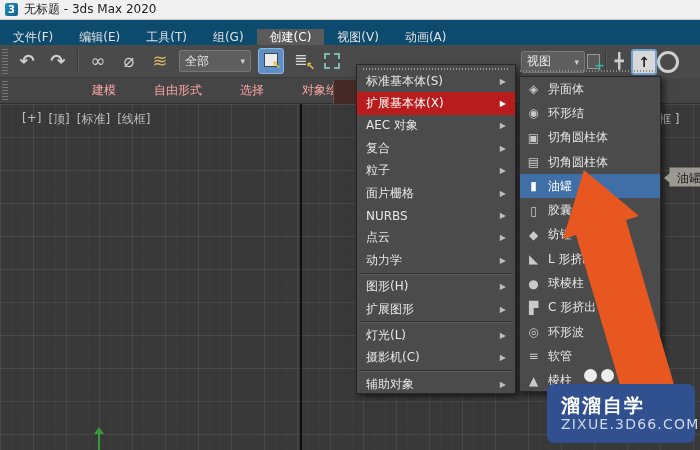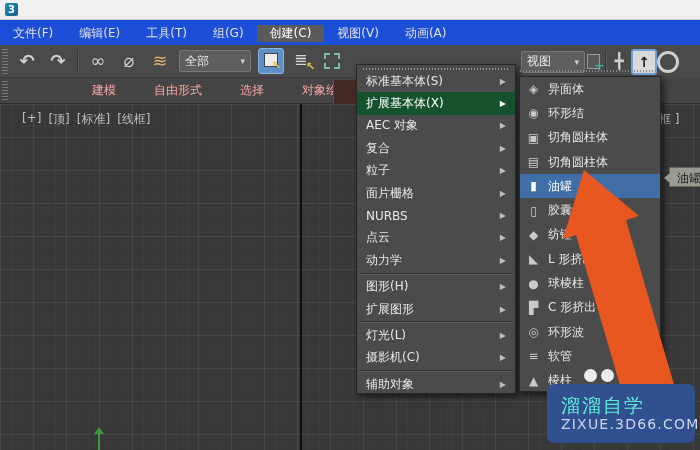--- a/index.html
+++ b/index.html
@@ -8,22 +8,22 @@
     background:#383838;font-family:"DejaVu Sans","Liberation Sans",sans-serif;
     -webkit-font-smoothing:antialiased;
   }
   
   .titlebar{position:absolute;left:0;top:0;width:700px;height:20px;background:#f0f0f0;
     display:flex;align-items:center;gap:6px;padding-left:5px;box-sizing:border-box;border-bottom:1px solid #c8c8c8}
   .applogo{width:13px;height:13px;background:linear-gradient(135deg,#1c8fb8,#155f8f);color:#fff;
     font-size:10px;font-weight:bold;display:flex;align-items:center;justify-content:center;border-radius:2px}
   .apptitle{font-size:12px;color:#222}
   
-  .menubar{position:absolute;left:0;top:20px;width:700px;height:26px;background:#1d4ed8;
-    display:flex;align-items:center}
+  .menubar{position:absolute;left:0;top:20px;width:700px;height:26px;background:#0c4a6e;
+    display:flex;align-items:flex-end}
   .menubar .mitem{font-size:12px;color:#e2e2e2;display:flex;align-items:center;padding:0 13px;white-space:nowrap}
   .menubar .mitem.active{background:#5a5a5a;color:#fff}
   
   .toolbar{position:absolute;left:0;top:45px;width:700px;height:33px;background:#4a4a4a;
     display:flex;align-items:center;gap:7px;padding-left:2px;box-sizing:border-box;border-bottom:1px solid #3c3c3c}
   .grip{width:6px;height:25px;background:repeating-linear-gradient(to bottom,#777 0 1px,transparent 1px 3px)}
   .tbtn{color:#cfcfcf;font-size:18px;line-height:1;display:flex;align-items:center;justify-content:center;
     width:24px;height:26px}
   .tsep{width:1px;height:22px;background:#383838;border-right:1px solid #5a5a5a}
   .dropdown{height:22px;background:#5e5e5e;border:1px solid #777;border-radius:2px;display:flex;
@@ -70,48 +70,49 @@
   .axis-y .line{position:absolute;left:4px;top:5px;width:2px;height:18px;background:#3a9a3a}
   .axis-y .head{position:absolute;left:0;top:-1px;width:0;height:0;border-left:5px solid transparent;
     border-right:5px solid transparent;border-bottom:7px solid #3a9a3a}
   
   .panel{background:#4b4b4b;border:1px solid #272727;box-shadow:3px 3px 6px rgba(0,0,0,.55);box-sizing:border-box}
   .create-menu{position:absolute;left:356px;top:64px;width:160px;height:330px;overflow:hidden;padding-top:5px}
   .tearoff{position:absolute;left:6px;top:3px;width:146px;height:2px;
     background:repeating-linear-gradient(to right,#969696 0 1px,transparent 1px 3px)}
   .cm-item{height:22.4px;display:flex;align-items:center;padding:0 9px;font-size:12px;color:#e6e6e6;white-space:nowrap}
   .cm-item .arr{margin-left:auto;font-size:8px;color:#bdbdbd}
-  .cm-item.hl{background:#14532d;color:#fff}
+  .cm-item.hl{background:#b91c1c;color:#fff}
   .cm-item.hl .arr{color:#fff}
   .cm-sep{height:1px;background:#303030;border-bottom:1px solid #5e5e5e;margin:1px 3px}
   
   .ext-menu{position:absolute;left:519px;top:76px;width:142px;height:316px;overflow:hidden}
   .em-item{height:24.3px;display:flex;align-items:center;gap:7px;padding-left:6px;font-size:12px;color:#e6e6e6;white-space:nowrap}
   .em-item .ic{width:15px;text-align:center;font-size:12px;color:#c9c9c9;flex:none}
   .em-item.hl{background:#3f6fa6;color:#fff}
   .em-item.hl .ic{color:#fff}
   .menu-dots{position:absolute;left:584px;top:369px;display:flex;gap:4px;z-index:5}
   .menu-dots span{width:13px;height:13px;border-radius:50%;background:#ececec}
   
   .big-arrow{position:absolute;left:532px;top:150px;z-index:6}
   .watermark{position:absolute;left:547px;top:384px;width:148px;height:59px;background:#31508f;border-radius:7px;
     z-index:10;display:flex;align-items:center;gap:6px;padding:0 8px;box-sizing:border-box}
   .wm-text{display:flex;flex-direction:column;line-height:1.15}
-  .wm-title{font-size:19px;font-weight:normal;color:#5eead4;letter-spacing:2px;white-space:nowrap}
+  .wm-title{font-size:19px;font-weight:bold;color:#ffffff;letter-spacing:2px;white-space:nowrap}
   .wm-url{font-size:14px;color:#cdd6ea;letter-spacing:1.2px;white-space:nowrap}
   .tooltip{position:absolute;left:669px;top:167px;width:46px;height:20px;background:#9a9a93;border:1px solid #66665f;
     color:#1c1c1c;font-size:12px;line-height:20px;padding-left:7px;box-sizing:border-box;z-index:8;white-space:nowrap}
   .tooltip:before{content:"";position:absolute;left:-6px;top:5px;border-top:5px solid transparent;
     border-bottom:5px solid transparent;border-right:6px solid #9a9a93}
 </style>
 </head>
 <body>
 
 <div class="titlebar">
   <span class="applogo">3</span>
+  <span class="apptitle">无标题 - 3ds Max 2020</span>
 </div>
 
 <div class="menubar">
   <span class="mitem">文件(F)</span>
   <span class="mitem">编辑(E)</span>
   <span class="mitem">工具(T)</span>
   <span class="mitem">组(G)</span>
   <span class="mitem active">创建(C)</span>
   <span class="mitem">视图(V)</span>
   <span class="mitem">动画(A)</span>

